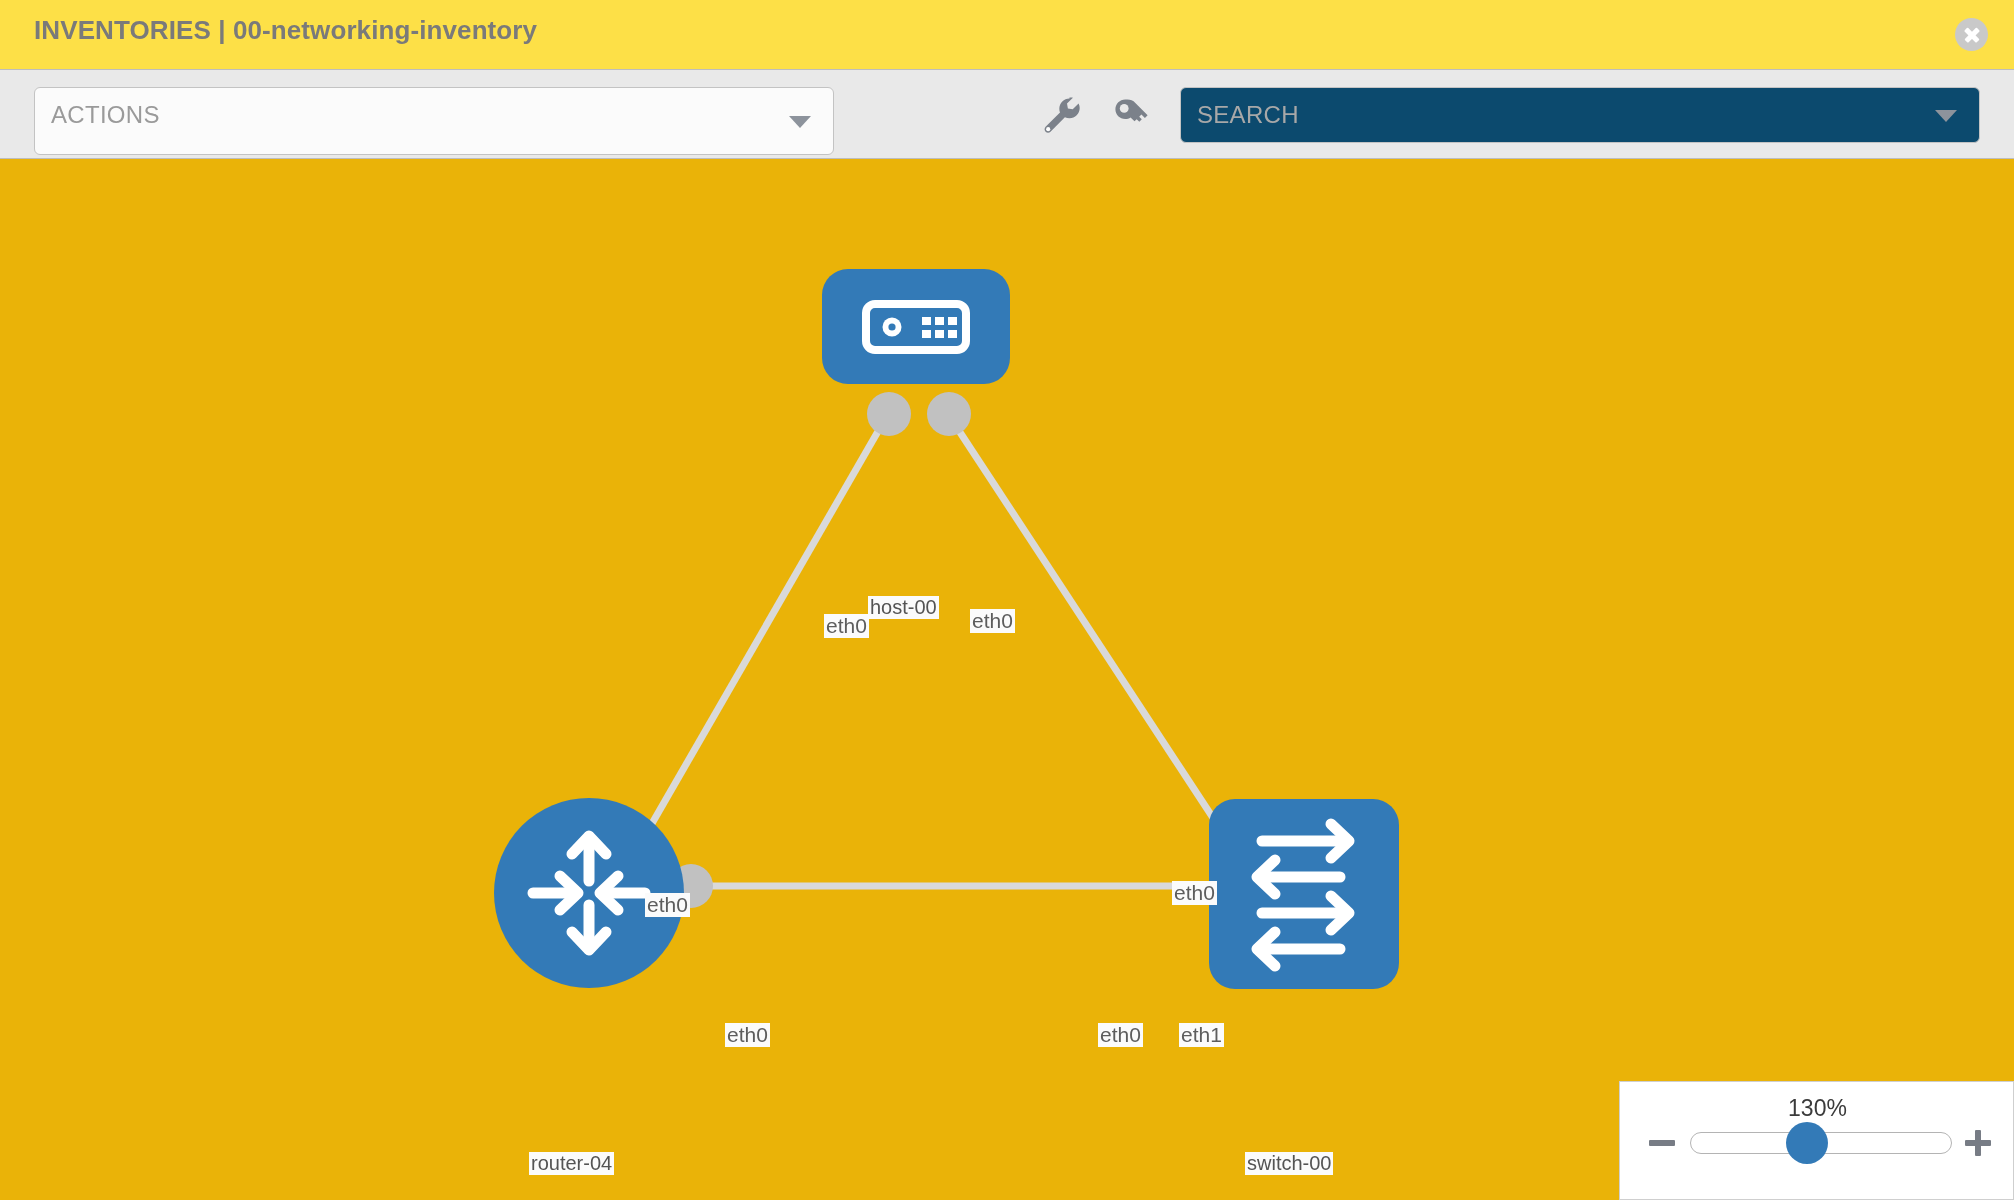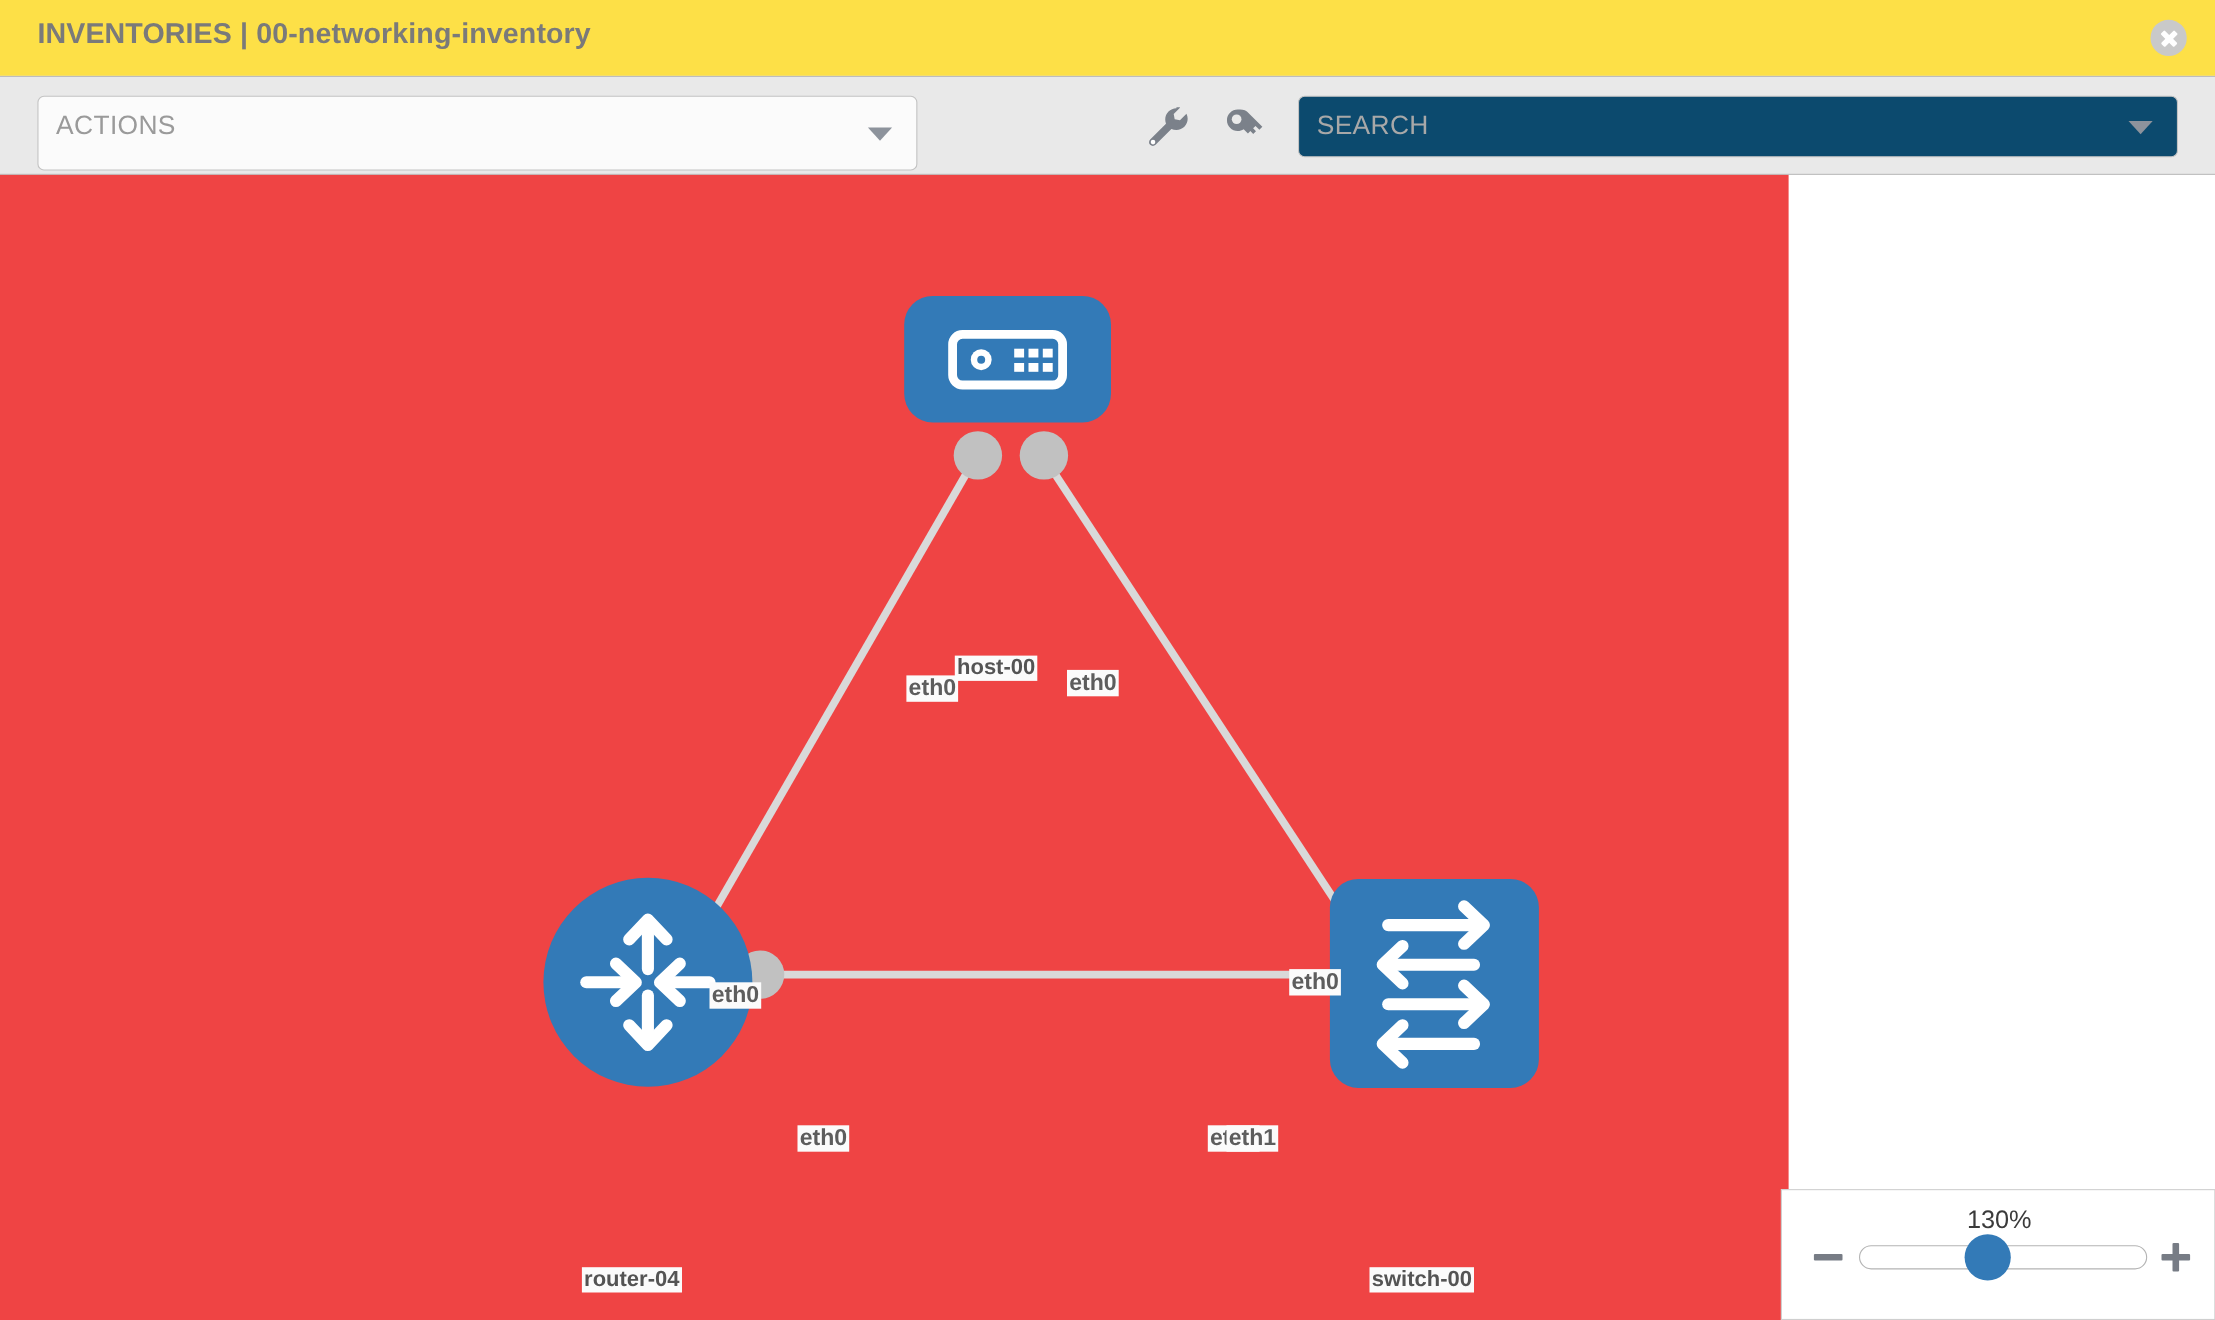--- a/index.html
+++ b/index.html
@@ -129,25 +129,24 @@
     top: 13px;
     font-size: 24px;
     color: #a8a8a8;
     letter-spacing: 0.3px;
   }
 
   
   .canvas {
     position: absolute;
     left: 0; top: 159px;
-    width: 1626px;
+    width: 2014px;
     height: 1041px;
-    background: #ef4444;
+    background: #eab308;
     overflow: hidden;
-    font-weight: bold;
   }
   .topology-svg {
     position: absolute;
     left: 0; top: 0;
     width: 2014px;
     height: 1041px;
   }
 
   .edge-label {
     position: absolute;
@@ -347,21 +346,21 @@
   <div class="edge-label" style="left:970px; top:450px;">eth0</div>
 
   <div class="edge-label" style="left:645px; top:734px;">eth0</div>
 
   <div class="edge-label" style="left:1172px; top:722px;">eth0</div>
 
   <div class="edge-label" style="left:725px; top:864px;">eth0</div>
 
   <div class="edge-label" style="left:1098px; top:864px;">eth0</div>
 
-  <div class="edge-label" style="left:1115px; top:864px;">eth1</div>
+  <div class="edge-label" style="left:1179px; top:864px;">eth1</div>
 
   <div class="node-label" style="left:868px; top:437px;">host-00</div>
 
   <div class="node-label" style="left:529px; top:993px;">router-04</div>
 
   <div class="node-label" style="left:1245px; top:993px;">switch-00</div>
 
 </div>
 
 <div class="zoom-panel">

